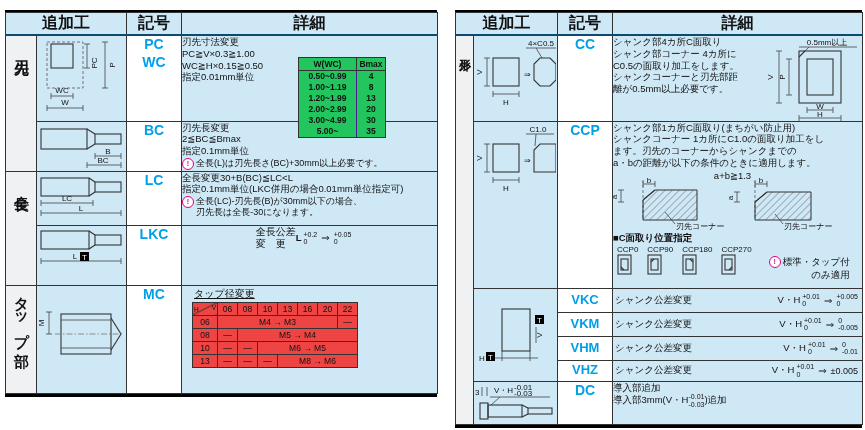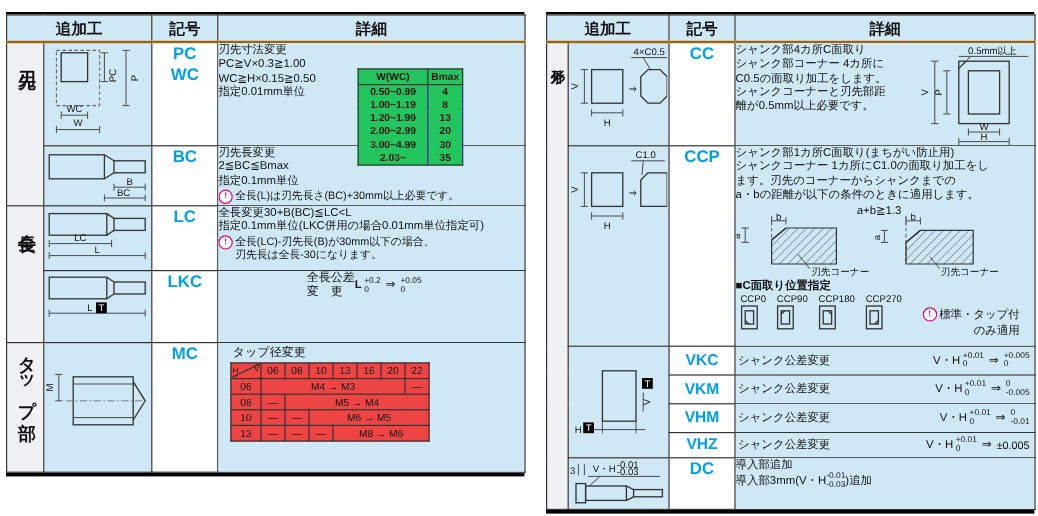--- a/index.html
+++ b/index.html
@@ -2,21 +2,21 @@
 <html><head>
 <meta charset="utf-8">
 <style>
   html,body{margin:0;padding:0;background:#fff;}
   body{width:865px;height:430px;position:relative;font-family:"Liberation Sans","DejaVu Sans",sans-serif;color:#111;}
   .tbl-wrap{position:absolute;border-top:2px solid #000;border-bottom:3px solid #000;background:#fff;}
   #left-wrap{left:5px;top:10px;width:432px;}
   #right-wrap{left:455px;top:10px;width:407px;}
   table.main{border-collapse:collapse;table-layout:fixed;width:100%;}
   table.main th,table.main td{border:1px solid #333;padding:0;vertical-align:top;overflow:hidden;}
-  table.main th{background:#cfe8f5;font-size:13px;font-weight:bold;text-align:center;vertical-align:middle;height:21px;border-bottom:2px solid #a16207;}
+  table.main th{background:#cfe8f5;font-size:16px;font-weight:bold;text-align:center;vertical-align:middle;height:21px;border-bottom:2px solid #0c4a6e;}
   td.grp{background:#f0f1f3;text-align:center;vertical-align:middle;}
   .vtext{writing-mode:vertical-rl;text-orientation:upright;font-weight:bold;font-size:15px;letter-spacing:1px;display:inline-block;}
   #right-wrap .vtext{font-size:12px;letter-spacing:0;}
   td.diag{background:#cfe8f5;text-align:center;vertical-align:middle;}
   td.code{background:#fff;text-align:center;vertical-align:middle;color:#00a0e9;font-weight:bold;font-size:14px;white-space:pre-line;line-height:1.25;}
   td.det{background:#cfe8f5;padding:3px 5px;position:relative;}
   .body{font-size:9.5px;line-height:1.24;white-space:pre-line;}
   .note-line{font-size:9px;line-height:1.2;display:flex;align-items:flex-start;margin-top:1px;}
   .note-ic{flex:0 0 auto;width:10px;height:10px;border:1.5px solid #e4007f;border-radius:50%;color:#e4007f;font-size:7px;font-weight:bold;line-height:10px;text-align:center;margin:0 2px 0 0;background:#fff;}
   .note-ic::before{content:"!";}
@@ -27,21 +27,21 @@
   .fbase{font-size:9.5px;font-weight:bold;}
   .farrow{font-size:10px;margin:0 2px;}
   
   #wb-overlay{position:absolute;left:293px;top:45px;width:88px;z-index:5;}
   table.mini{border-collapse:collapse;width:100%;background:#22c55e;}
   table.mini td{border-left:1px solid #333;border-right:1px solid #4c1d95;font-size:8.5px;text-align:center;padding:0;height:11px;line-height:11px;font-weight:bold;}
   table.mini tr.mhead td{border:1px solid #333;font-weight:bold;height:12px;}
   table.mini tr:first-child td{border-top:1px solid #333;}
   table.mini tr:last-child td{border-bottom:1px solid #333;}
   
-  .tap-title{font-size:10px;margin:1px 0 1px 12px;}
+  .tap-title{font-size:10px;margin:1px 0 1px 12px;text-decoration:underline;}
   table.tap{border-collapse:collapse;margin-left:10px;background:#ef4444;}
   table.tap td{border:1px solid #333;font-size:8.5px;text-align:center;height:12px;line-height:12px;padding:0 1px;}
   td.corner{width:22px;position:relative;background:
      linear-gradient(to bottom right,transparent calc(50% - 0.6px),#333 calc(50% - 0.6px),#333 calc(50% + 0.6px),transparent calc(50% + 0.6px));}
   .corner-v{position:absolute;top:-1px;right:1px;font-size:6.5px;}
   .corner-h{position:absolute;bottom:-1px;left:1px;font-size:6.5px;}
   table.tap td.c{width:17px;}
   
   .ccp-mid{position:relative;margin-top:1px;}
   .cond{font-size:9.5px;text-align:center;margin-left:-10px;}
@@ -298,21 +298,21 @@
           </tr>
     <tr>
             <td>2.00~2.99</td>
             <td>20</td>
           </tr>
     <tr>
             <td>3.00~4.99</td>
             <td>30</td>
           </tr>
     <tr>
-            <td>2.03~</td>
+            <td>5.00~</td>
             <td>35</td>
           </tr>
   </tbody>
       </table>
 </div>
 </div>
 
 <div class="tbl-wrap" id="right-wrap">
 <table class="main">
   <colgroup>

